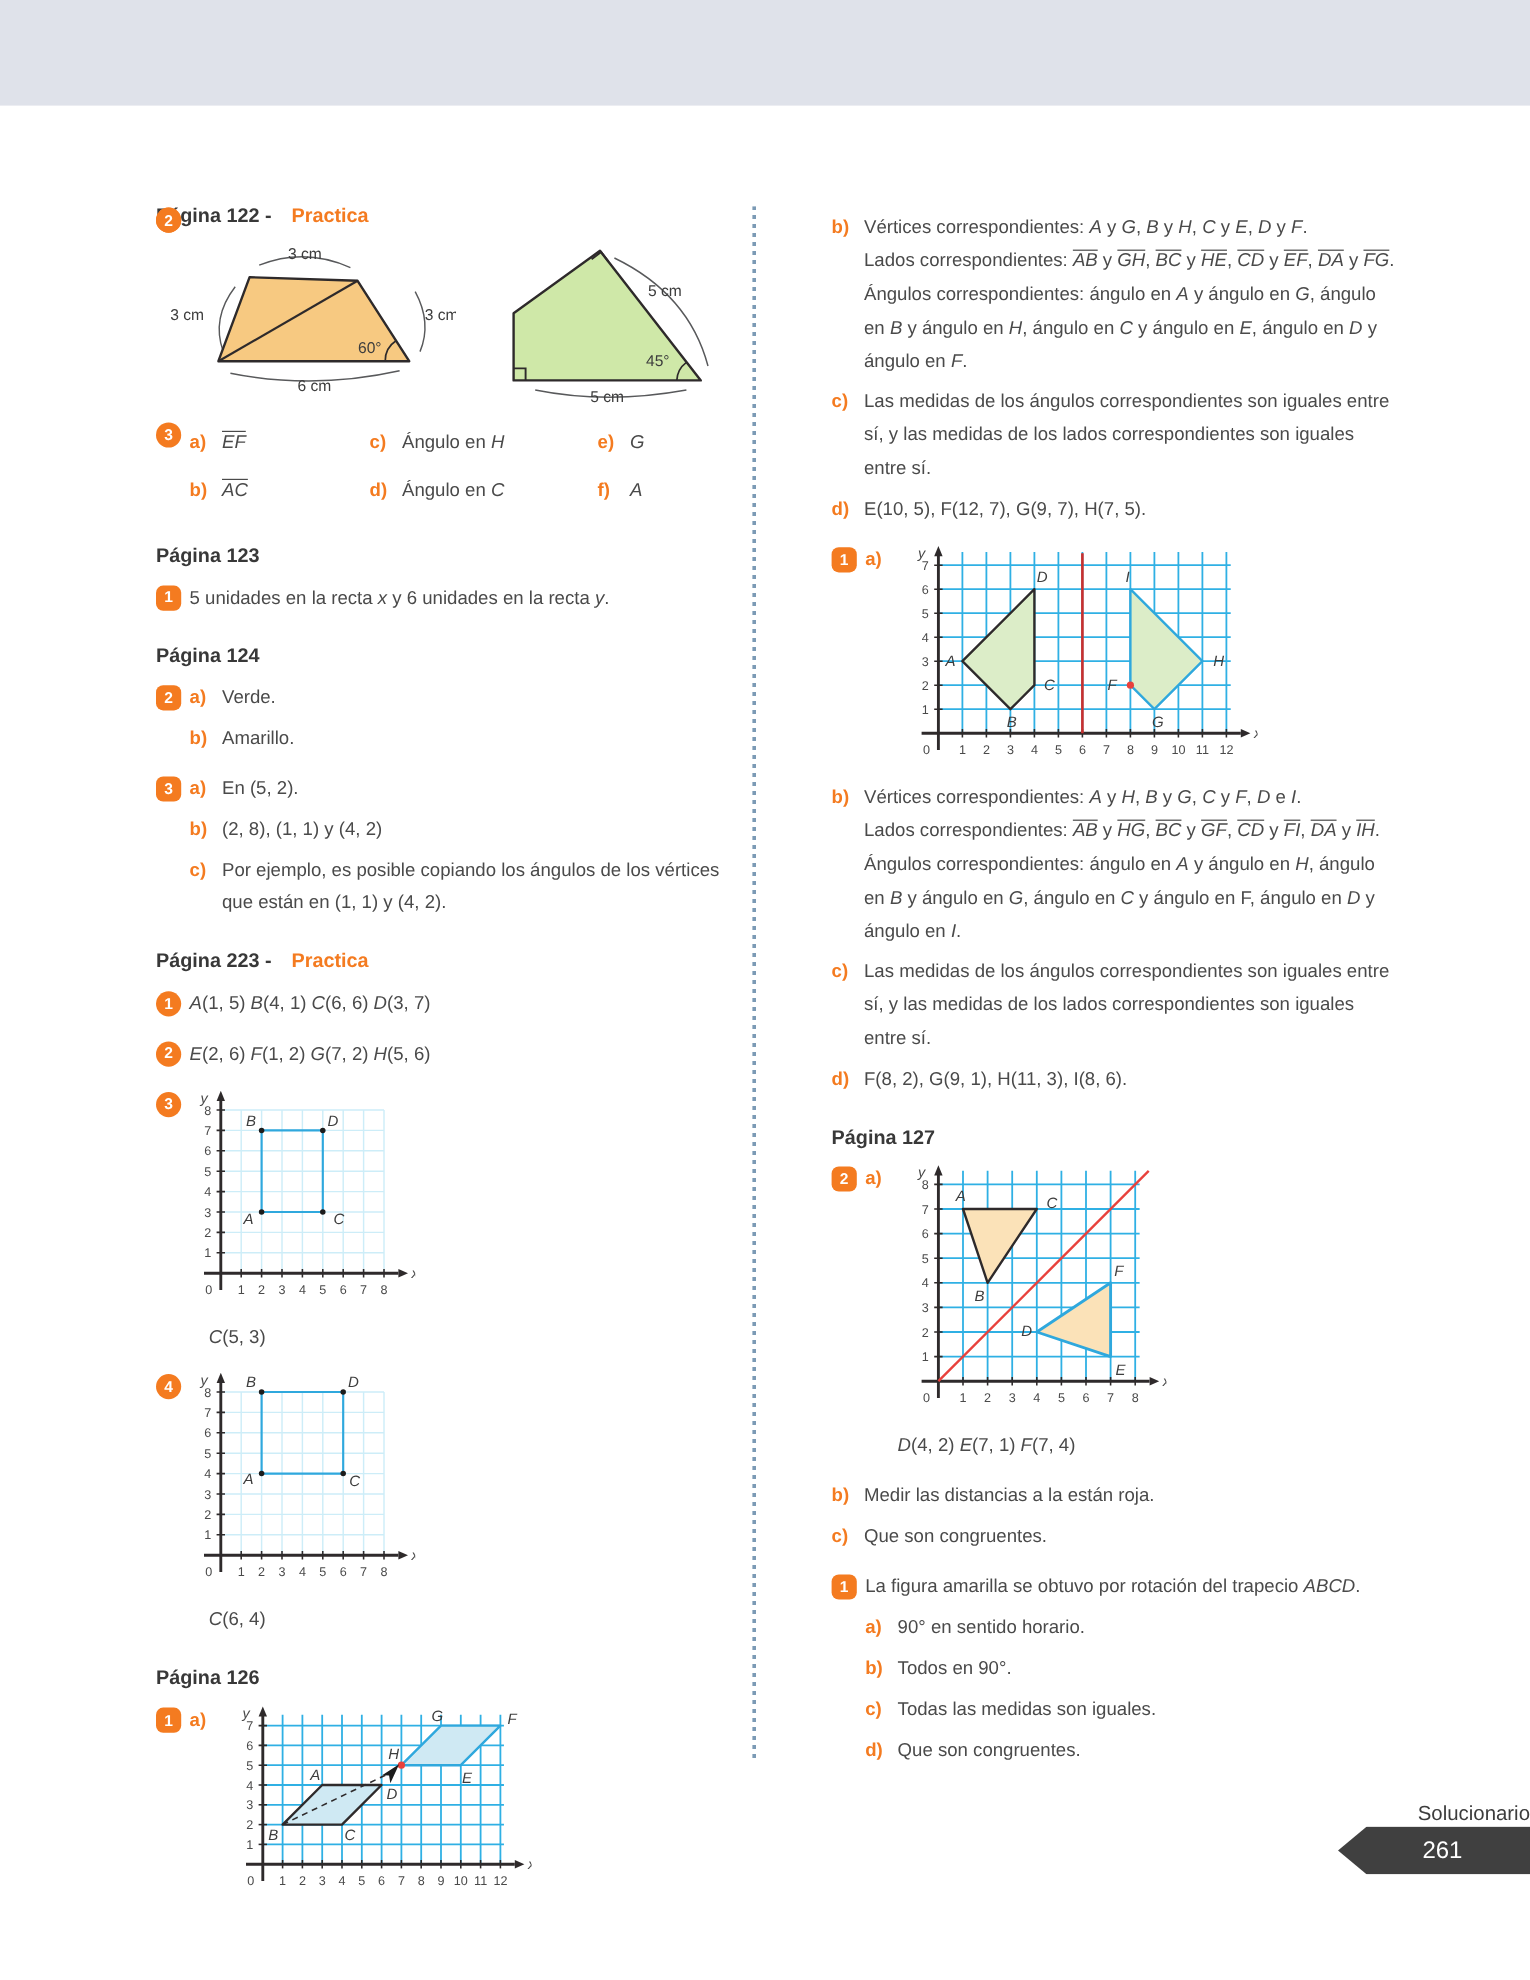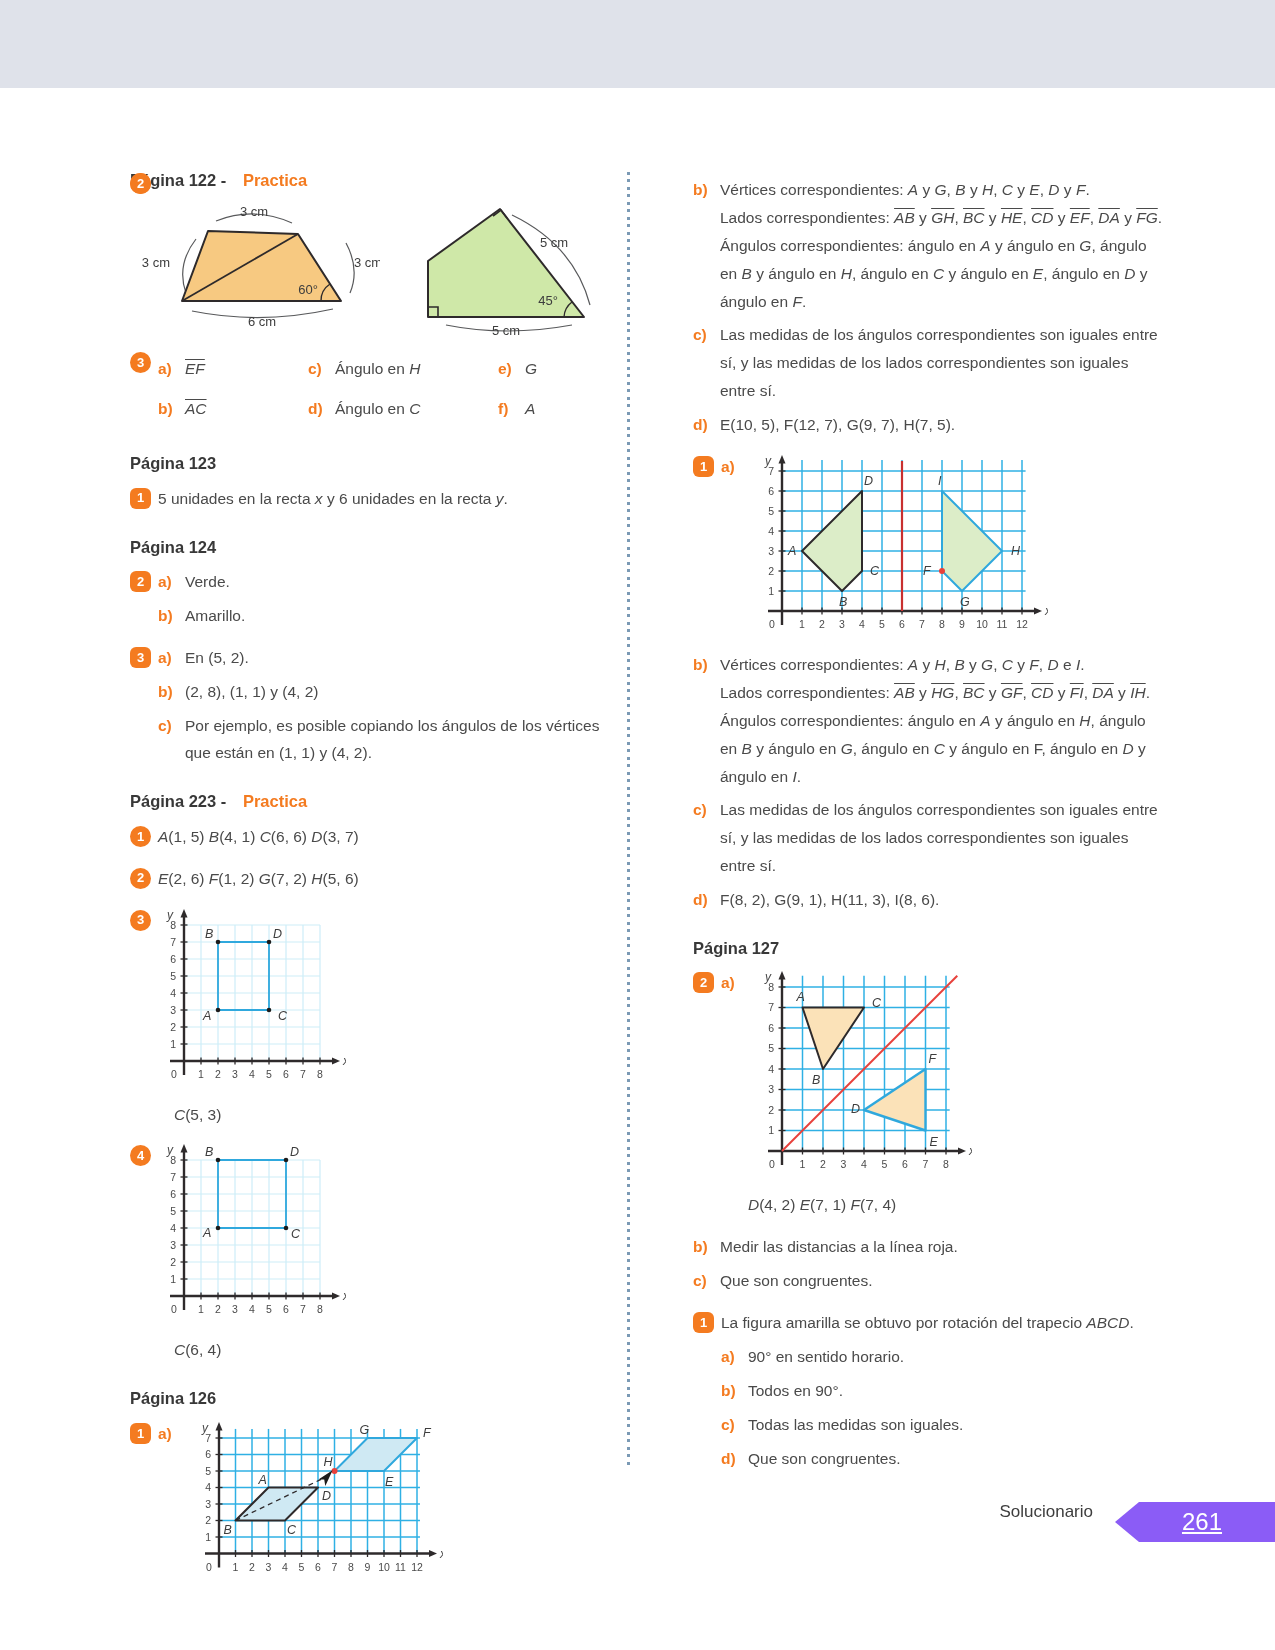--- a/index.html
+++ b/index.html
@@ -24,25 +24,25 @@
   i{font-style:italic;}
   .ov{text-decoration:overline;}
   .cols3{display:flex;}
   .c3{display:flex;flex-direction:column;}
   .c3.w1{width:150px;}
   .c3.w2{width:190px;}
   .caption{margin:4px 0 14px 44px;}
   .figrow{display:flex;align-items:flex-start;gap:8px;}
   .figpair{display:flex;align-items:flex-start;gap:8px;margin:8px 0 10px;}
   .gridfig{display:block;}
-  .footer{position:absolute;top:1502px;right:0;display:flex;align-items:flex-start;gap:22px;}
+  .footer{position:absolute;top:1502px;right:0;display:flex;align-items:flex-end;flex-direction:column;}
   .footer .lbl{font-size:17px;color:#3d3d3d;}
-  .tab{width:160px;height:40px;background:#8b5cf6;color:#fff;font-size:24px;
+  .tab{width:160px;height:40px;background:#404040;color:#fff;font-size:20px;
     display:flex;align-items:center;justify-content:center;padding-left:14px;box-sizing:border-box;
-    clip-path:polygon(24px 0,100% 0,100% 100%,24px 100%,0 50%);text-decoration:underline;}
+    clip-path:polygon(24px 0,100% 0,100% 100%,24px 100%,0 50%);}
   svg text{font-family:"Liberation Sans",sans-serif;}
 </style>
 </head>
 <body>
 
 <div class="page">
   <div class="band"></div>
   <div class="divider"></div>
 
   <div class="col left">
@@ -584,21 +584,21 @@
             <text x="95" y="144" font-size="12.5" font-style="italic" fill="#3d3d3d">D</text>
             <text x="172.5" y="94" font-size="12.5" font-style="italic" fill="#3d3d3d">F</text>
             <text x="173.5" y="176.5" font-size="12.5" font-style="italic" fill="#3d3d3d">E</text>
           </svg>
       </div>
     </div>
     <div class="caption" style="margin-left:55px;"><i>D</i>(4, 2) <i>E</i>(7, 1)  <i>F</i>(7, 4)</div>
     <div class="item" style="padding-left:0;">
       <div class="sub">
           <span class="let">b)</span>
-          <span class="txt">Medir las distancias a la línea roja.</span>
+          <span class="txt">Medir las distancias a la están roja.</span>
         </div>
       <div class="sub">
           <span class="let">c)</span>
           <span class="txt">Que son congruentes.</span>
         </div>
     </div>
 
     <div class="item">
       <div class="badge">1</div>
       <div class="txt">La figura amarilla se obtuvo por rotación del trapecio <i>ABCD</i>.</div>

